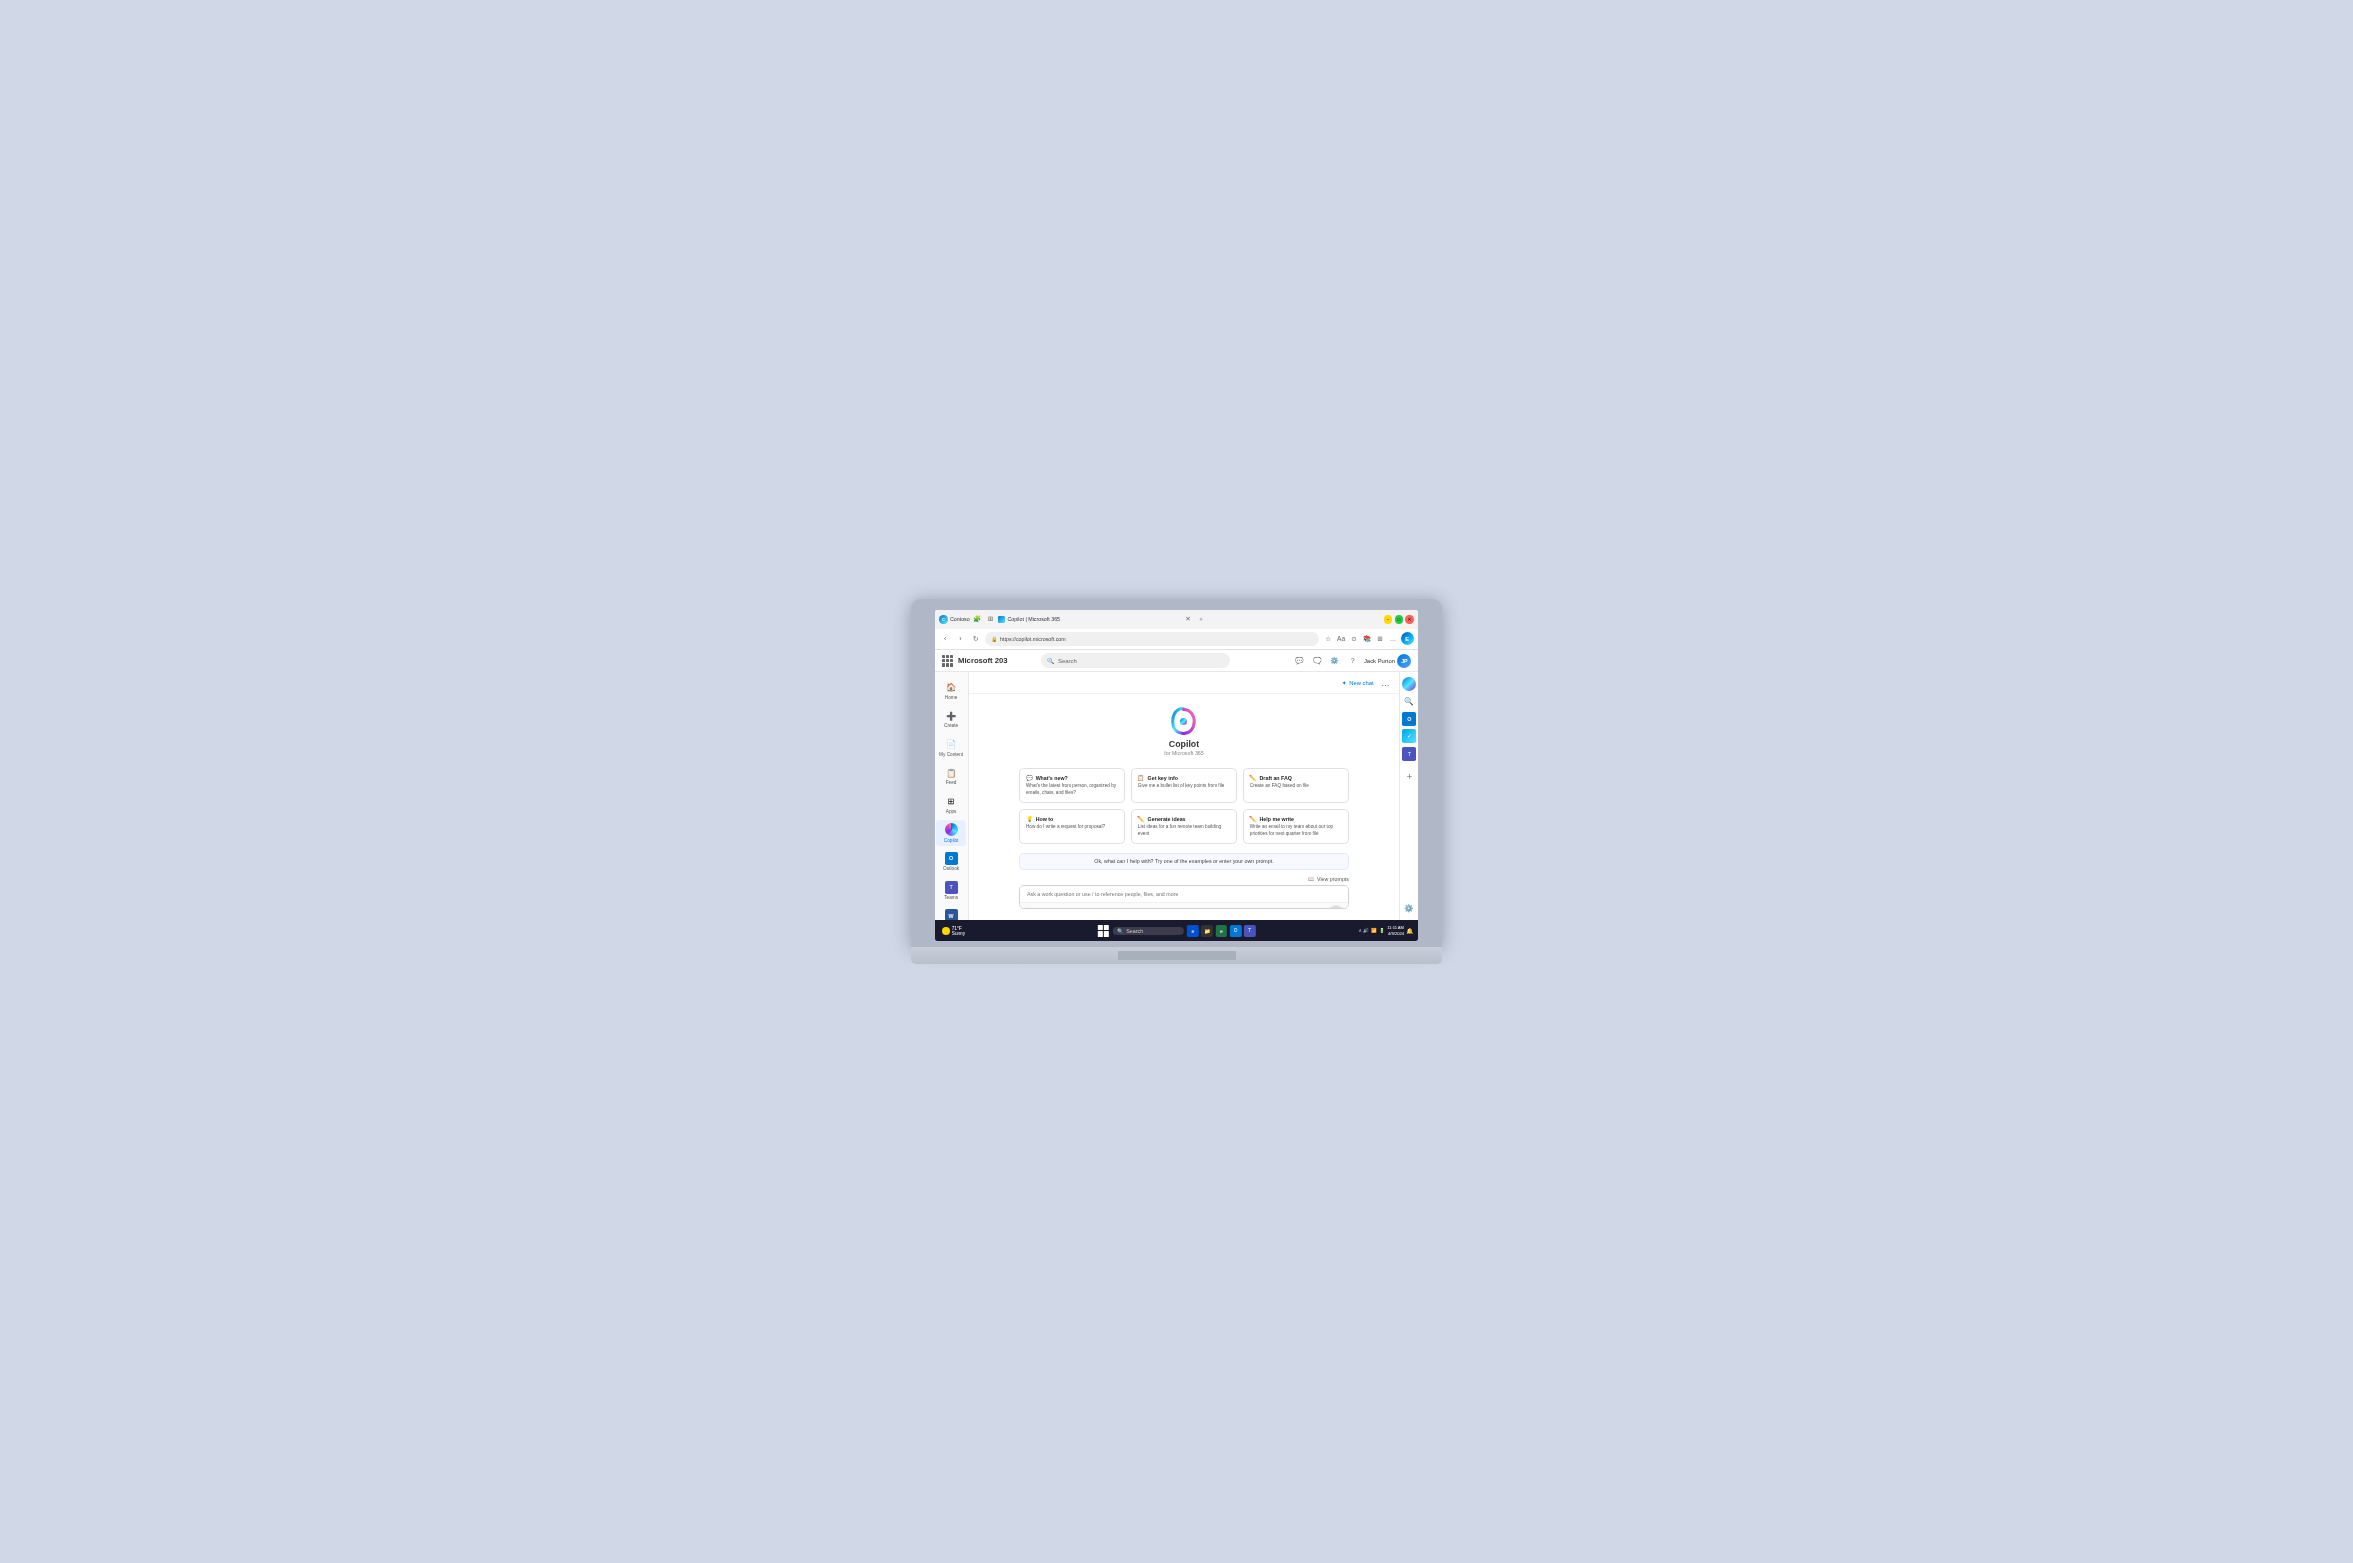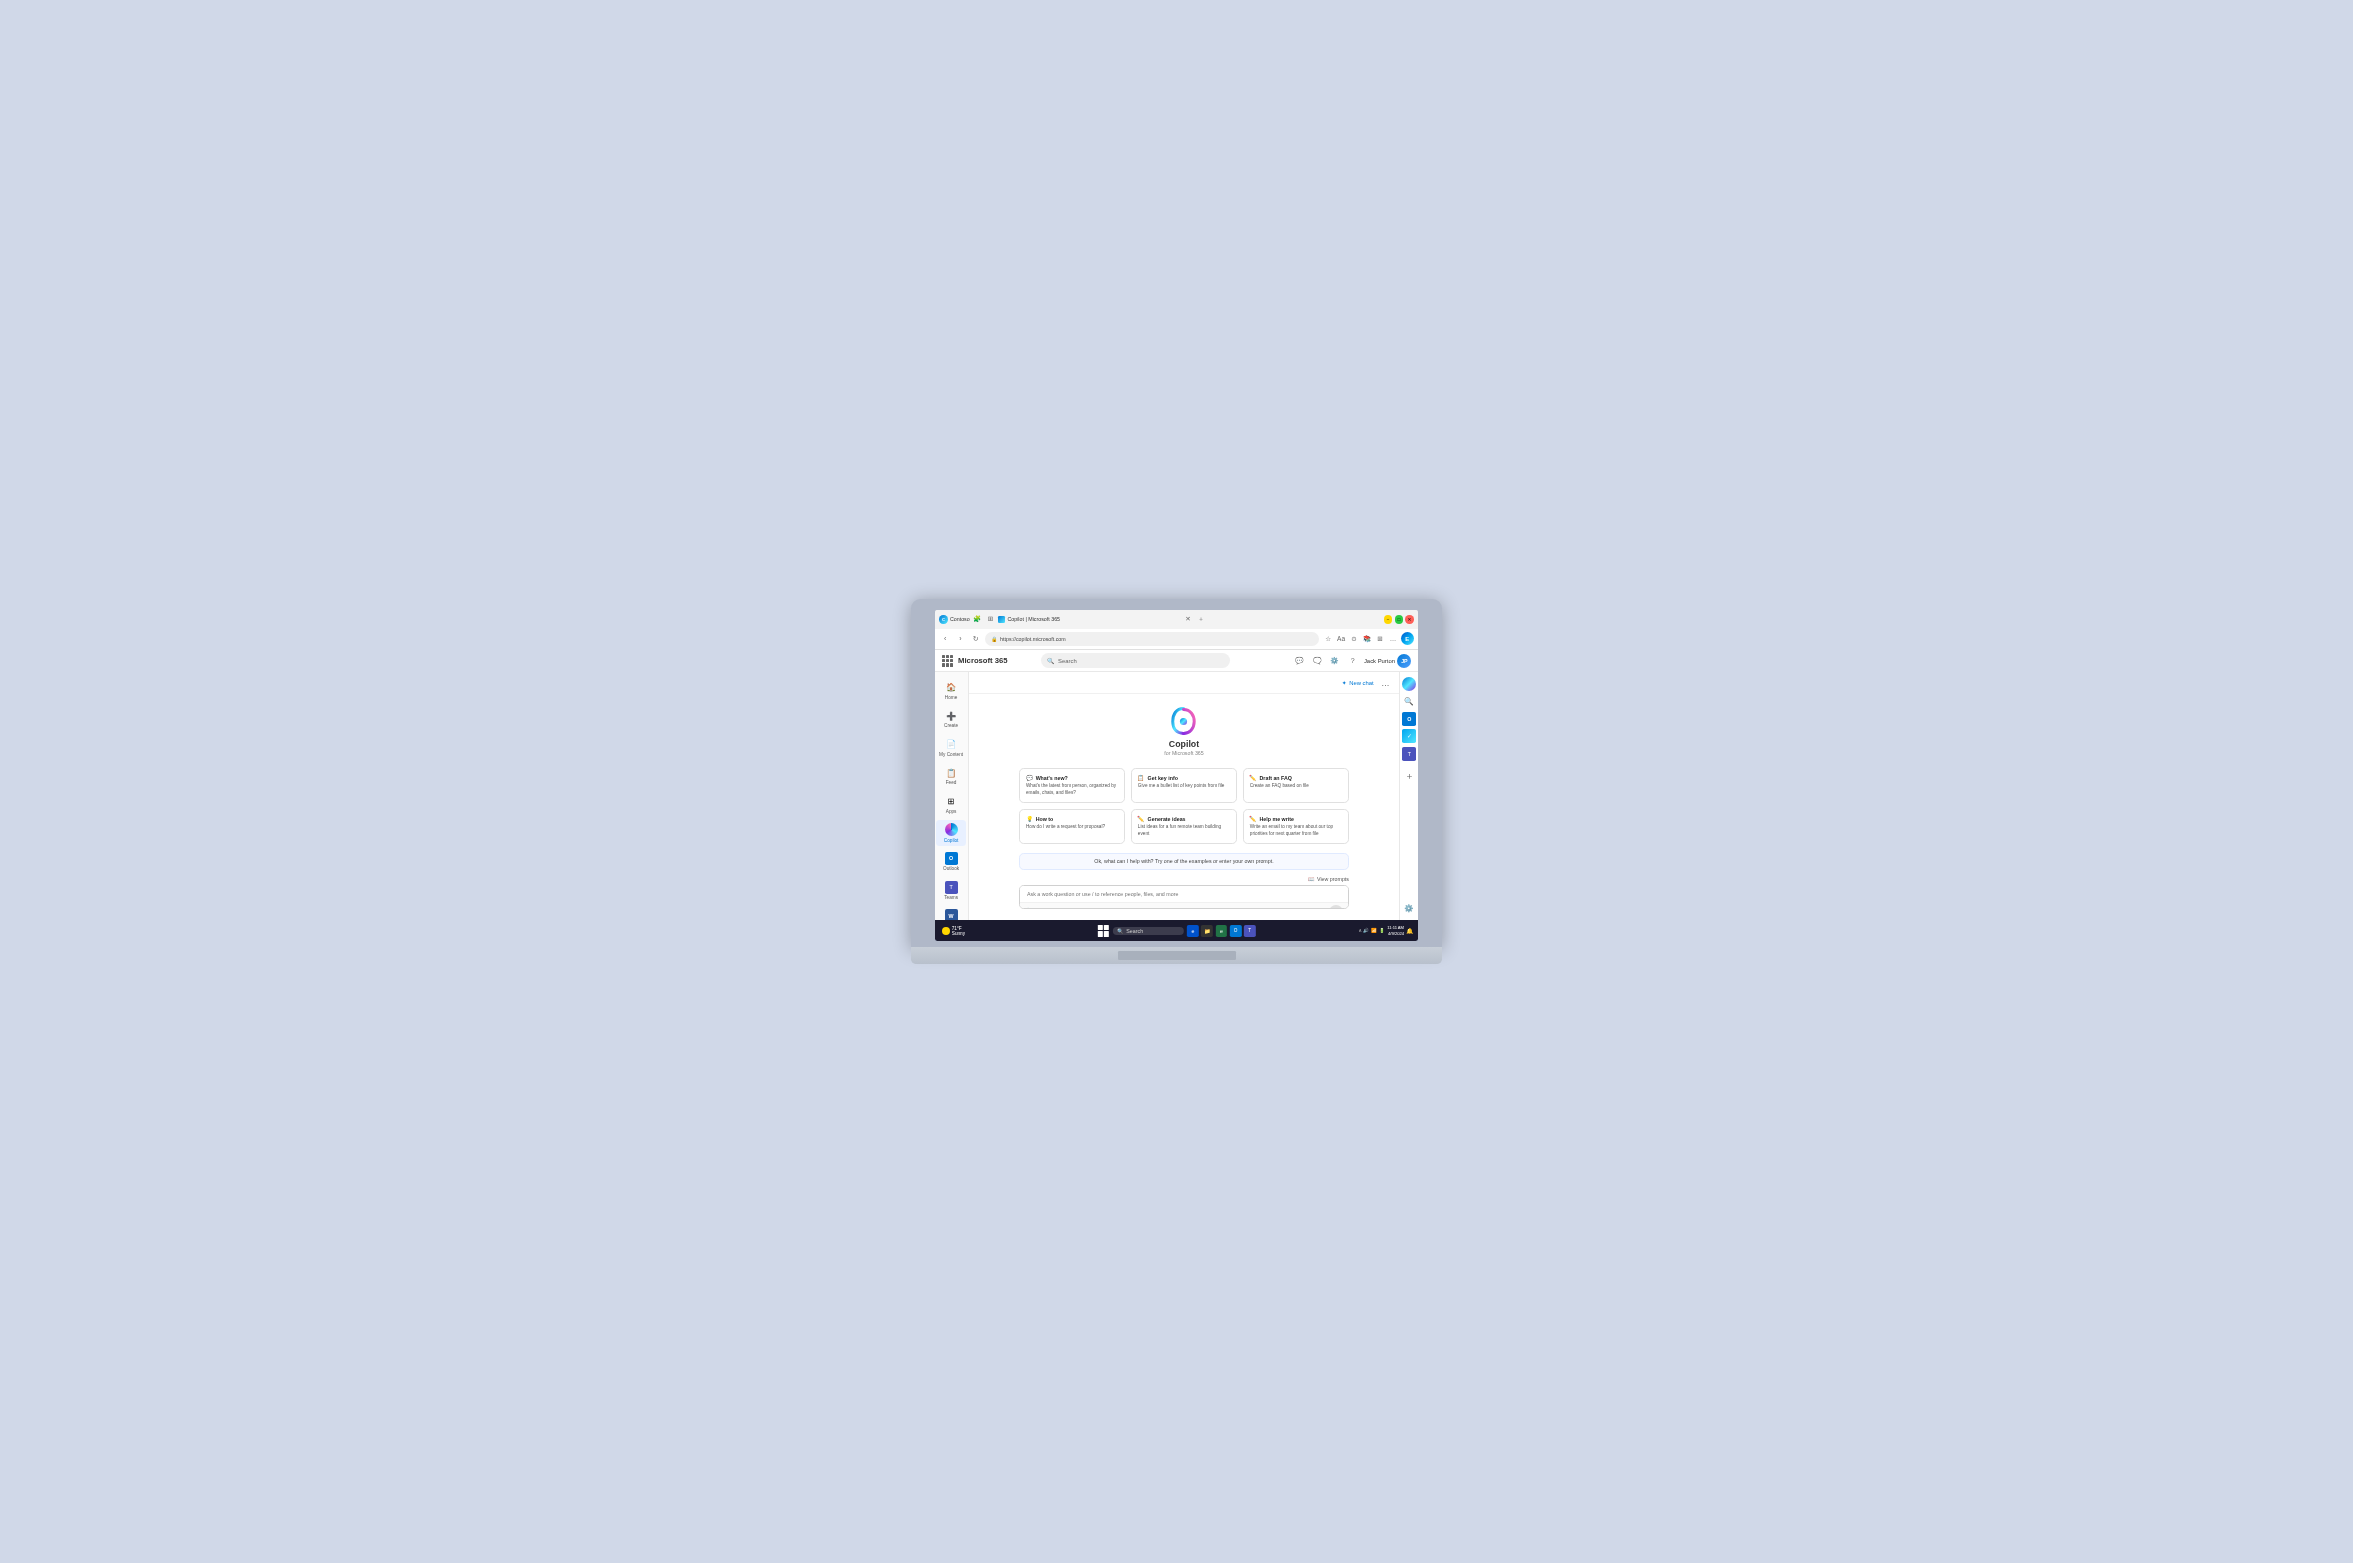--- a/index.html
+++ b/index.html
@@ -712,21 +712,21 @@
               <div class="m365-waffle-dot"></div>
               <div class="m365-waffle-dot"></div>
               <div class="m365-waffle-dot"></div>
               <div class="m365-waffle-dot"></div>
               <div class="m365-waffle-dot"></div>
               <div class="m365-waffle-dot"></div>
               <div class="m365-waffle-dot"></div>
               <div class="m365-waffle-dot"></div>
               <div class="m365-waffle-dot"></div>
             </div>
-            <span class="m365-title">Microsoft 365</span>
+            <span class="m365-title">Microsoft 203</span>
             <div class="m365-search">
               <span>🔍</span>
               <span>Search</span>
             </div>
             <div class="m365-topbar-right">
               <div class="m365-topbar-icon">💬</div>
               <div class="m365-topbar-icon">🗨️</div>
               <div class="m365-topbar-icon">⚙️</div>
               <div class="m365-topbar-icon">?</div>
               <div class="m365-user">

